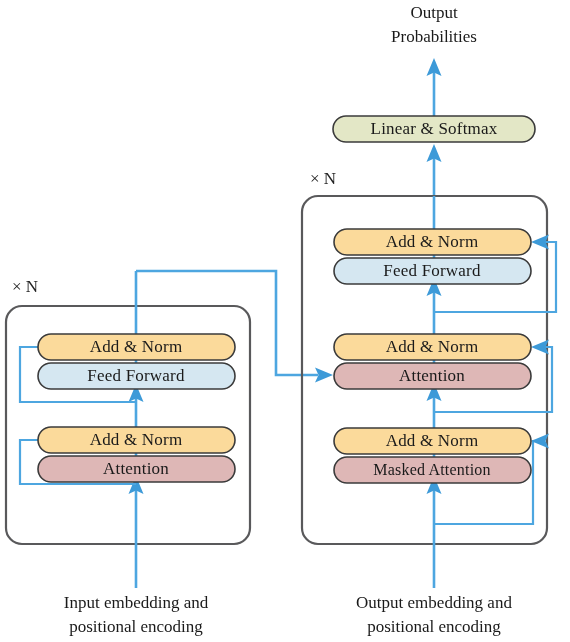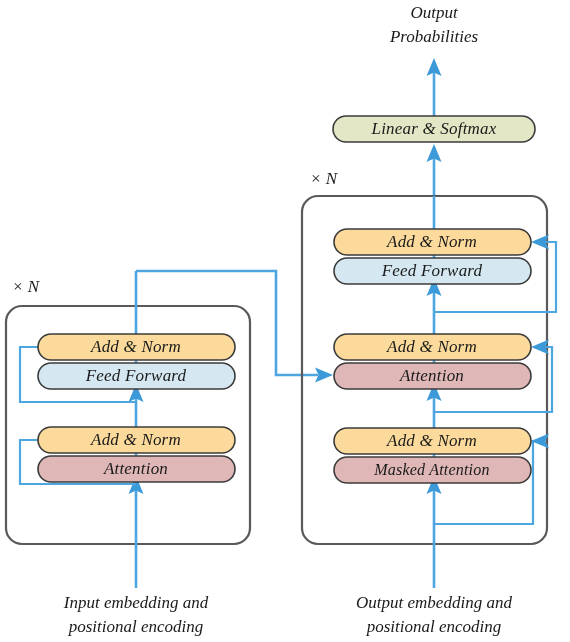--- a/index.html
+++ b/index.html
@@ -11,21 +11,20 @@
   body {
     width: 570px;
     height: 642px;
     font-family: "Liberation Serif", "DejaVu Serif", serif;
     overflow: hidden;
   }
   #diagram-root {
     position: relative;
     width: 570px;
     height: 642px;
-    font-style: italic;
   }
   svg#transformer-svg {
     display: block;
     width: 570px;
     height: 642px;
   }
   .box-label {
     font-family: "Liberation Serif", "DejaVu Serif", serif;
     font-size: 17px;
     fill: #1a1a1a;

